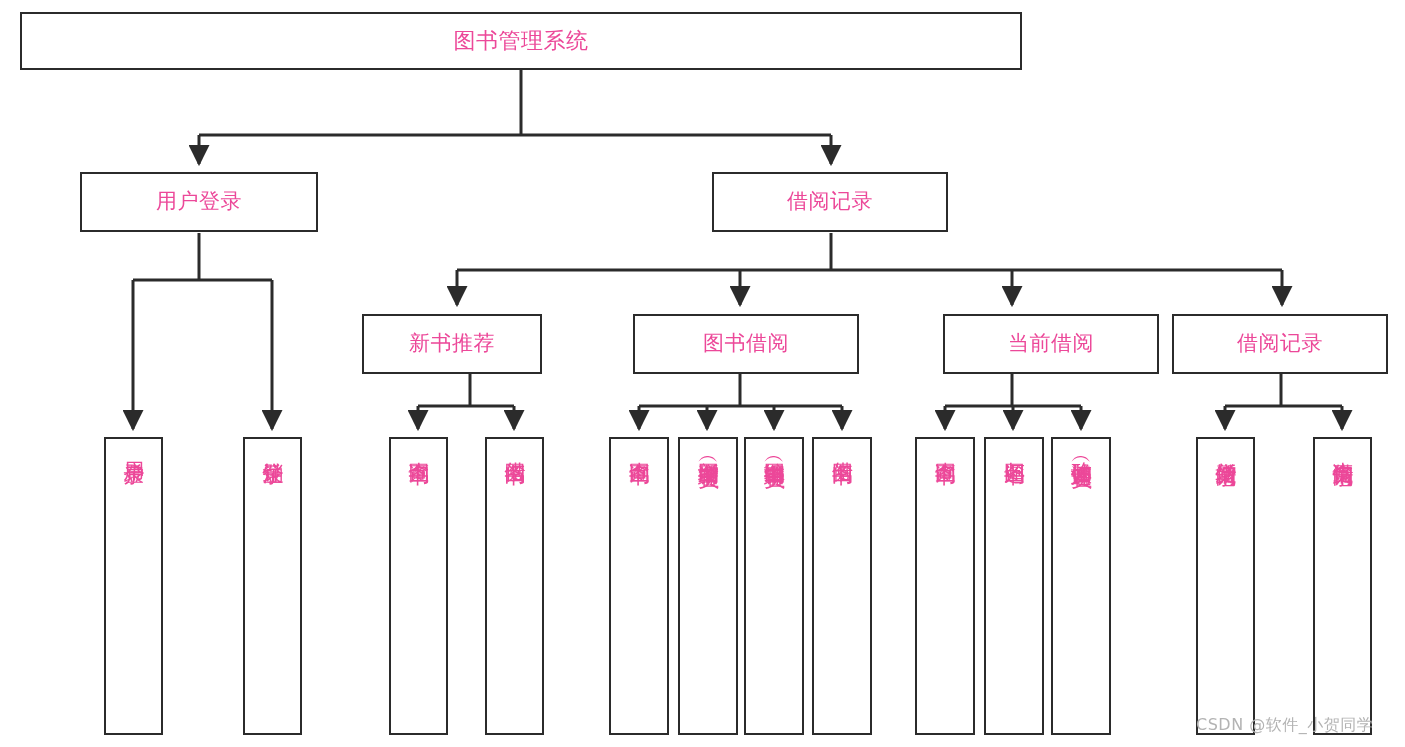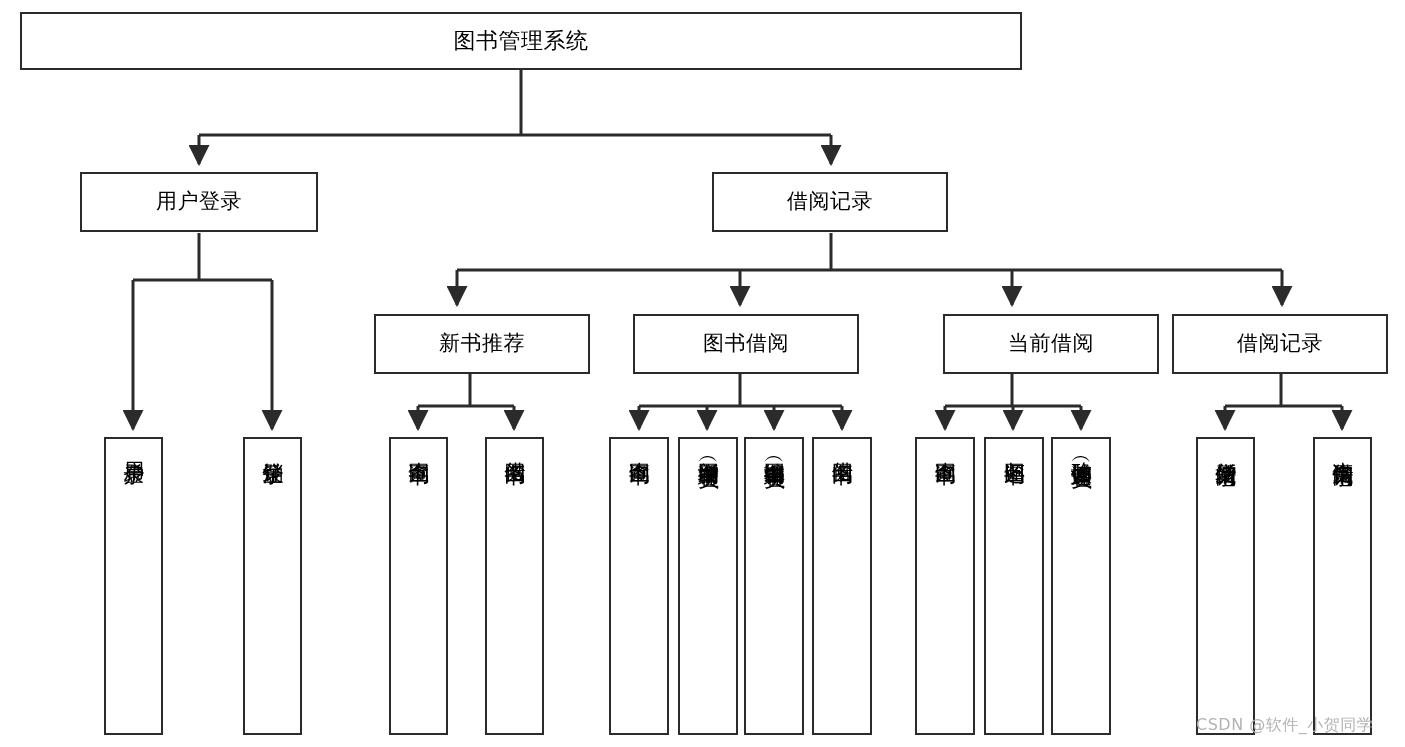--- a/index.html
+++ b/index.html
@@ -22,21 +22,21 @@
     left: 0;
     top: 0;
     width: 1405px;
     height: 747px;
   }
   .node {
     position: absolute;
     box-sizing: border-box;
     background: #ffffff;
     border: 2px solid #2b2b2b;
-    color: #000000;
+    color: #ec4899;
   }
   .node.h {
     display: flex;
     align-items: center;
     justify-content: center;
   }
   .node.h .label {
     font-size: 21px;
     line-height: 1.1;
     letter-spacing: 0.5px;
@@ -128,21 +128,21 @@
   </div>
 
   <div class="node h" style="left:80px; top:172px; width:238px; height:60px;">
     <span class="label">用户登录</span>
   </div>
 
   <div class="node h" style="left:712px; top:172px; width:236px; height:60px;">
     <span class="label">借阅记录</span>
   </div>
 
-  <div class="node h" style="left:374px; top:314px; width:216px; height:60px;">
+  <div class="node h" style="left:362px; top:314px; width:180px; height:60px;">
     <span class="label">新书推荐</span>
   </div>
 
   <div class="node h" style="left:633px; top:314px; width:226px; height:60px;">
     <span class="label">图书借阅</span>
   </div>
 
   <div class="node h" style="left:903px; top:314px; width:216px; height:60px;margin-left:40px;">
     <span class="label">当前借阅</span>
   </div>

